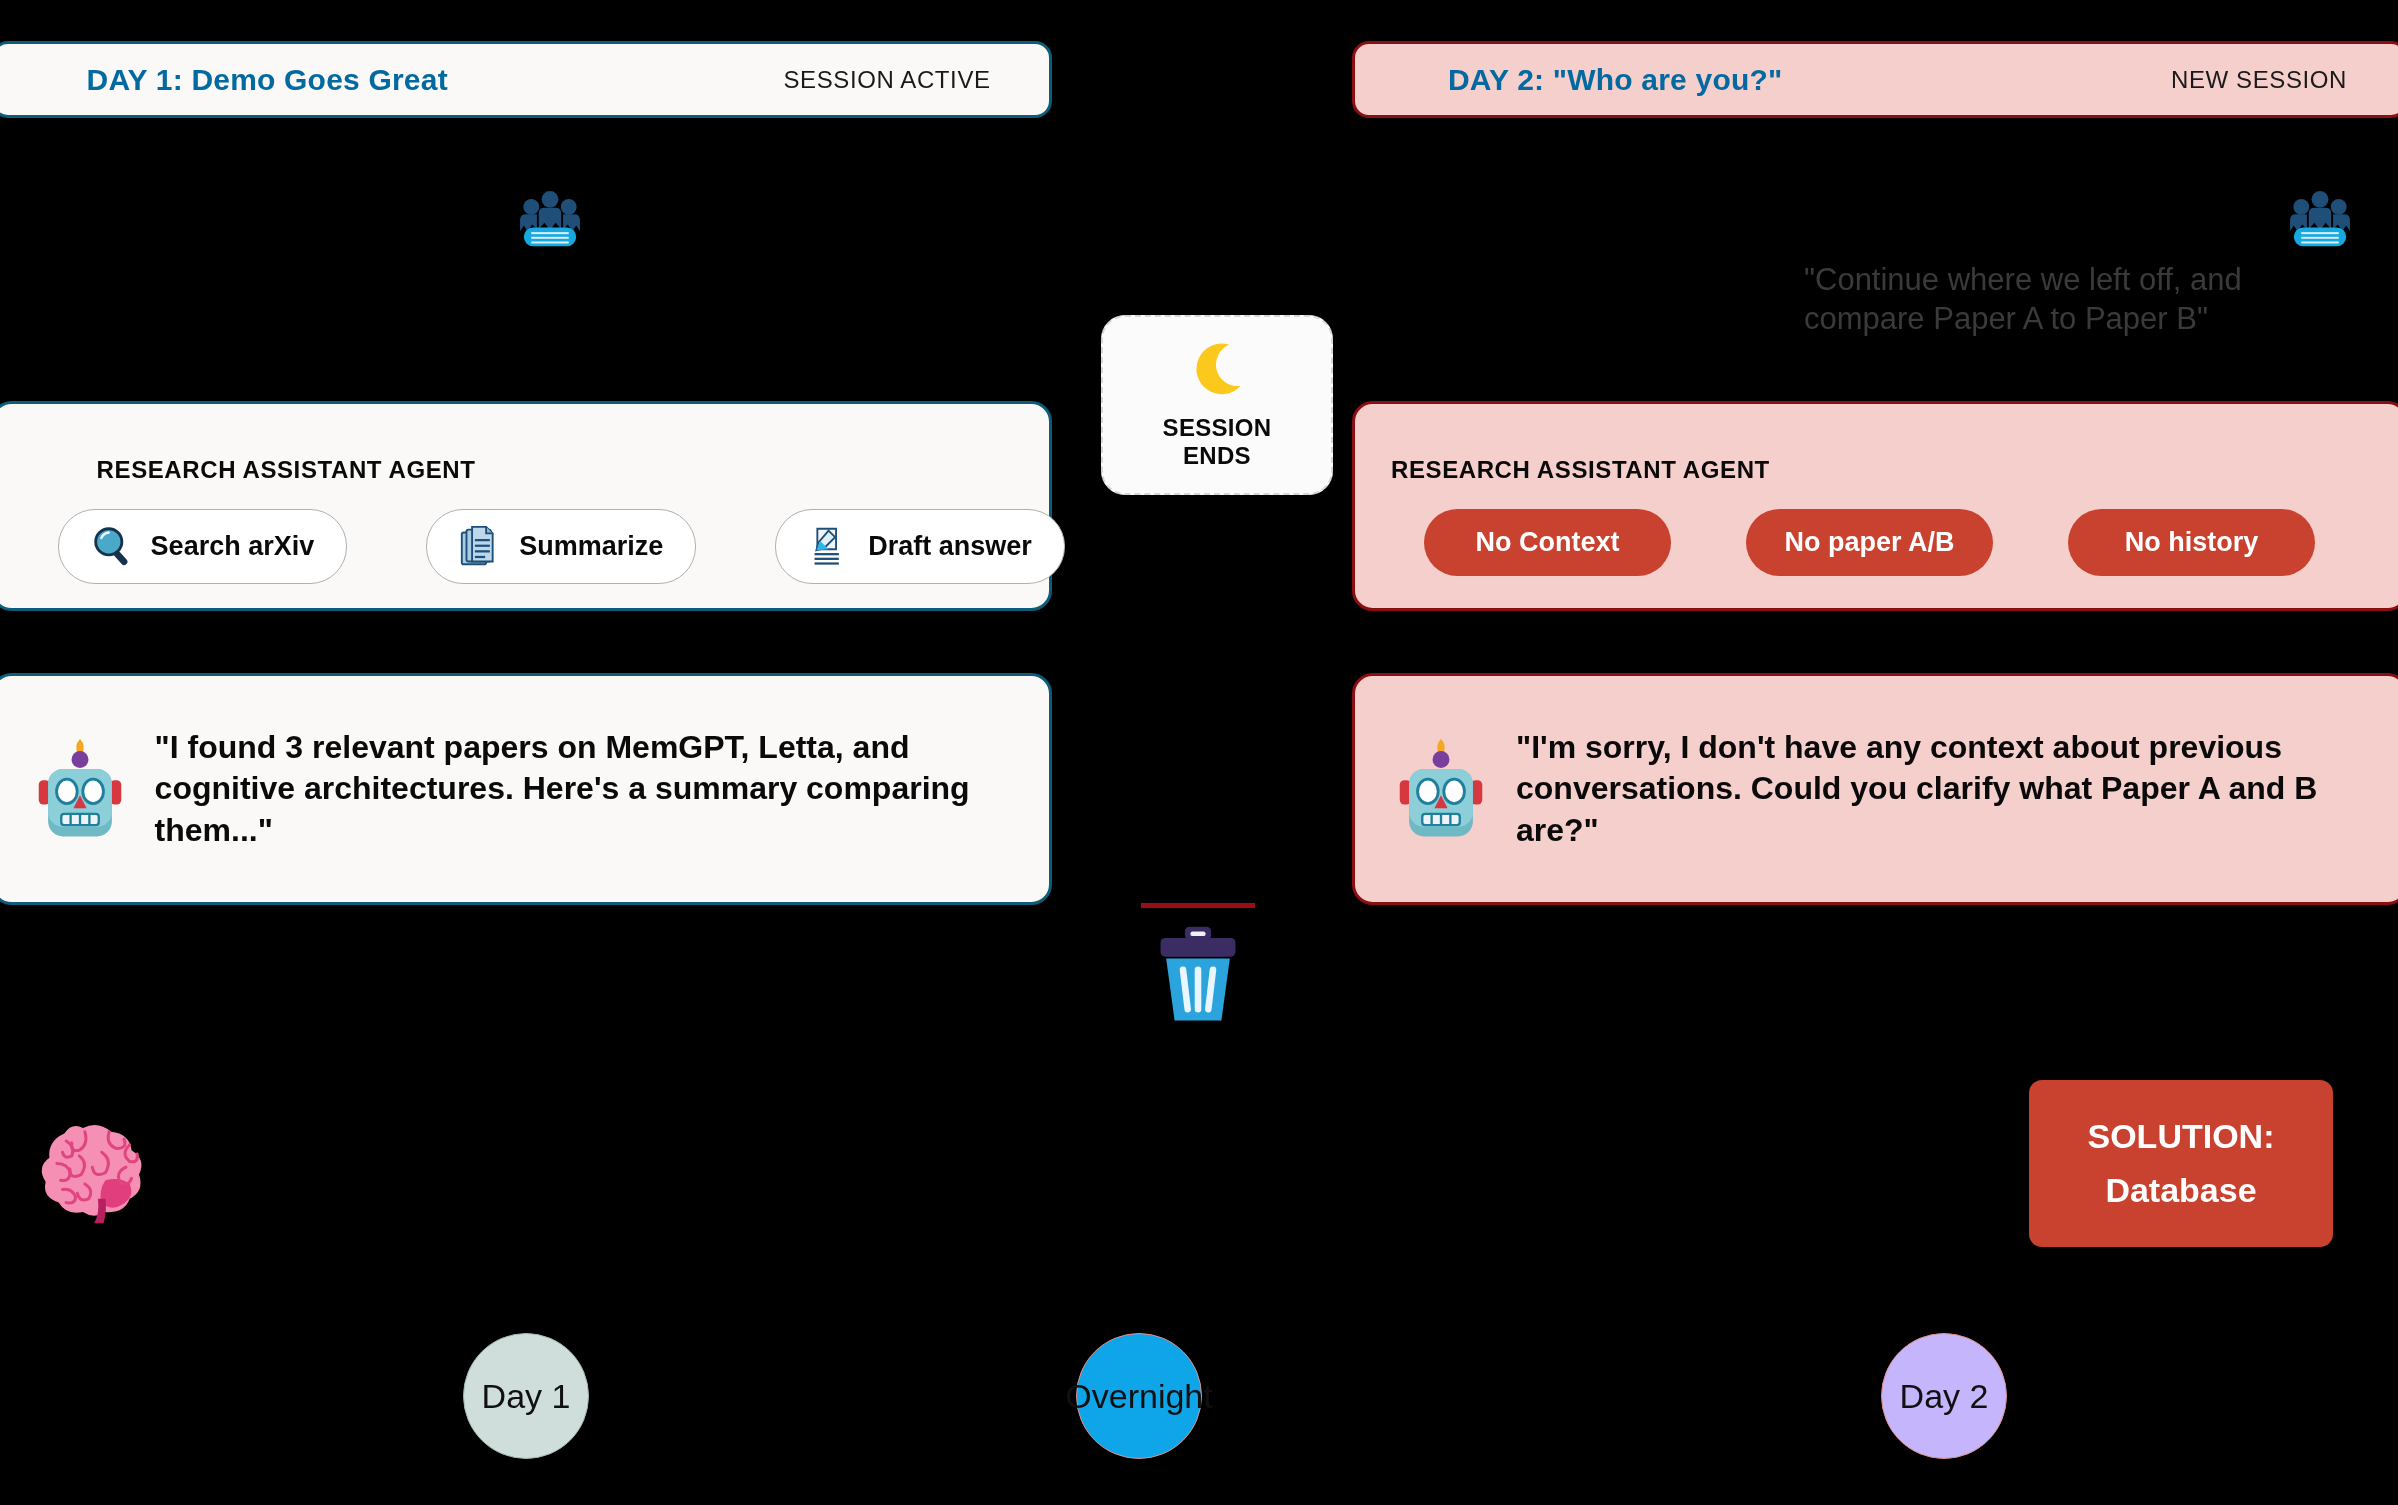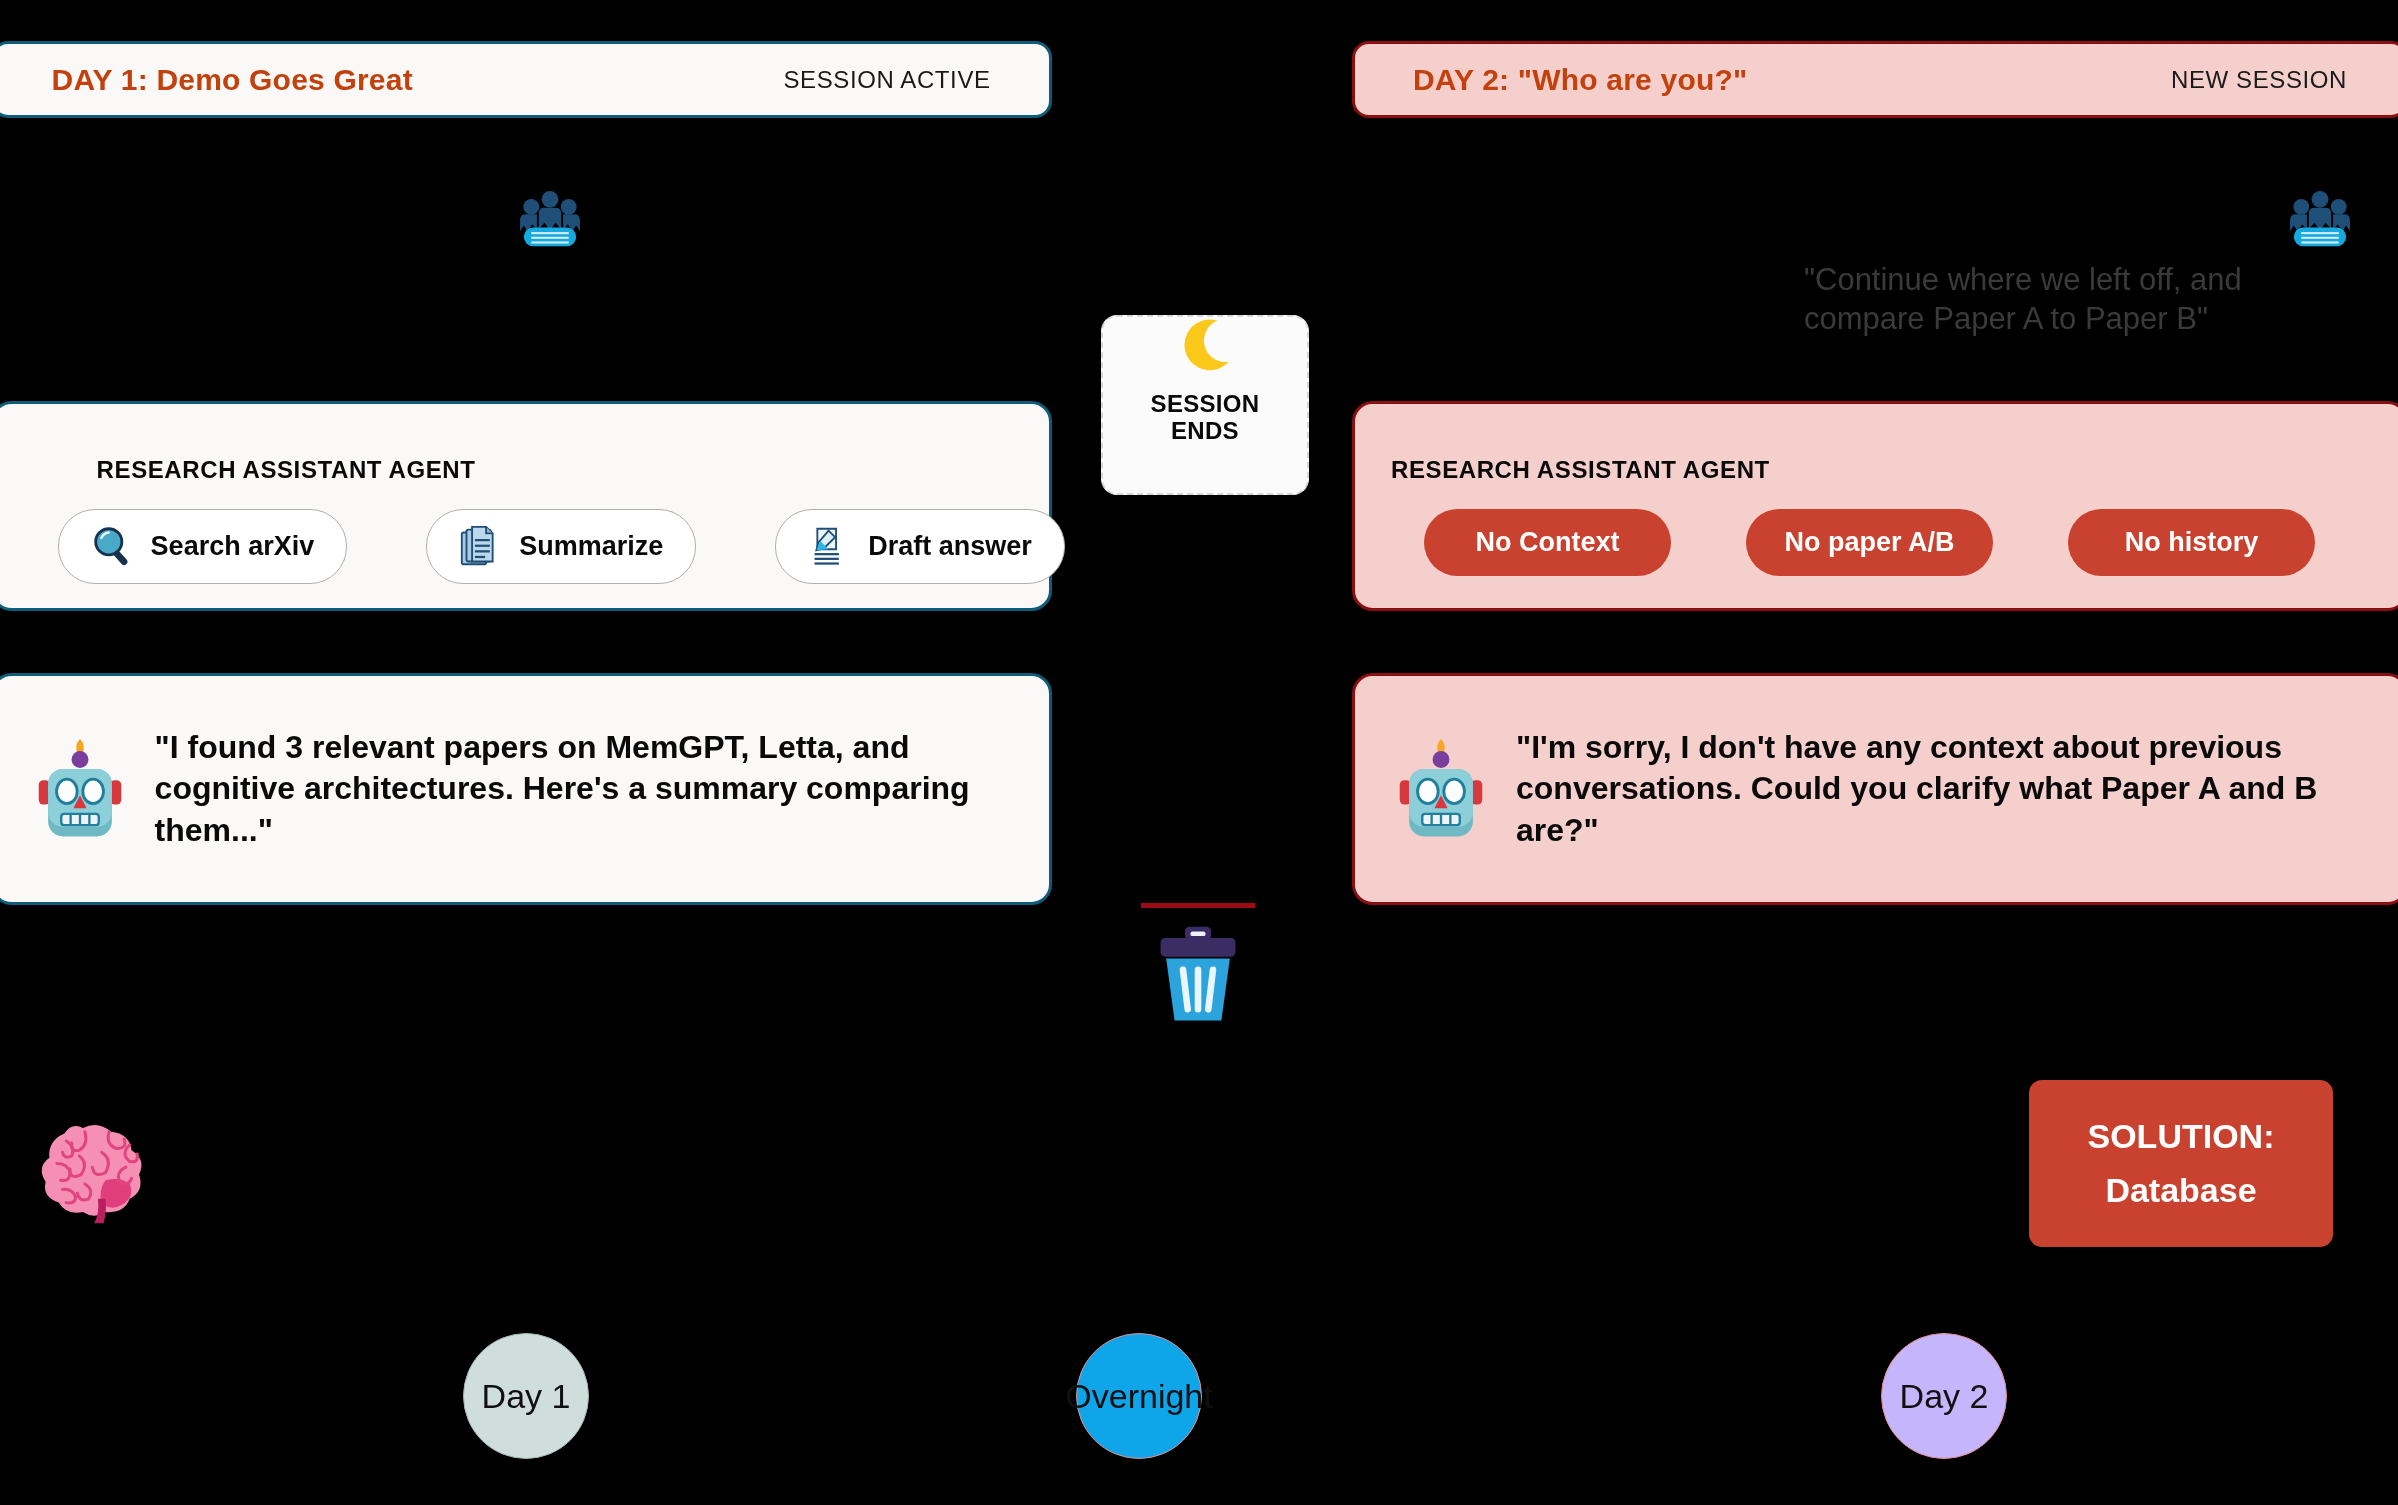--- a/index.html
+++ b/index.html
@@ -38,23 +38,24 @@
     left: 1352px;
     top: 41px;
     width: 1056px;
     height: 77px;
     background: #f5cfcc;
     border: 3.7px solid #8a0f12;
   }
   .header-title {
     font-size: 30px;
     font-weight: 700;
-    color: #c2410c;
+    color: #0369a1;
     letter-spacing: 0.2px;
     white-space: nowrap;
+    margin-left: 35px;
   }
   .header-status {
     font-size: 24px;
     font-weight: 400;
     color: #1a1a1a;
     letter-spacing: 0.6px;
     white-space: nowrap;
   }
 
   
@@ -183,28 +184,29 @@
     line-height: 1.3;
     font-weight: 700;
     color: #0a0a0a;
   }
 
   
   .session-ends {
     position: absolute;
     left: 1101px;
     top: 315px;
-    width: 208px;
+    width: 232px;
     height: 180px;
     background: #fbfbfb;
     border: 2.8px dashed #d6d6d6;
-    border-radius: 16px;
+    border-radius: 24px;
     display: flex;
     flex-direction: column;
     align-items: center;
+    justify-content: center;
     gap: 15px;
   }
   .session-ends .moon-ico { width: 58px; height: 58px; }
   .session-ends-label {
     font-size: 24px;
     font-weight: 700;
     color: #0a0a0a;
     text-align: center;
     line-height: 1.14;
     letter-spacing: 0.3px;

